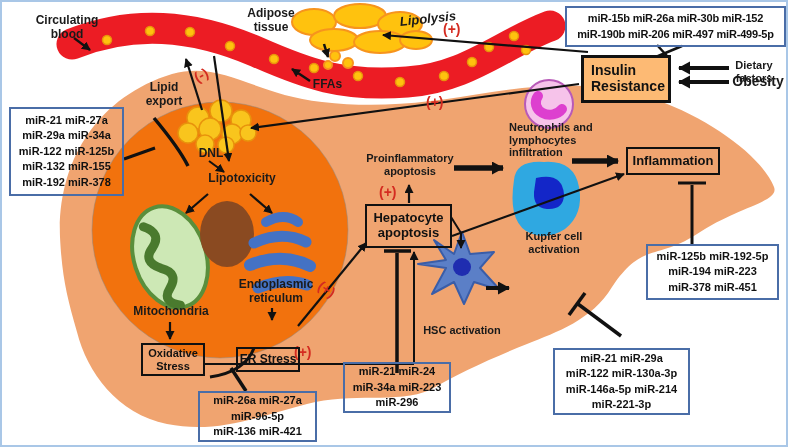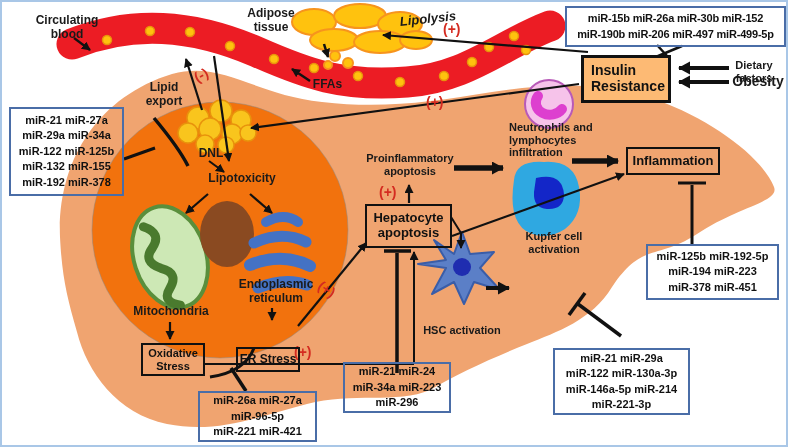--- a/index.html
+++ b/index.html
@@ -189,21 +189,21 @@
   <div>miR-132 miR-155</div>
   <div>miR-192 miR-378</div>
 </div>
 <div class="mbox" style="left:563px;top:4px;width:221px;height:41px;letter-spacing:-0.2px;">
   <div>miR-15b miR-26a miR-30b miR-152</div>
   <div>miR-190b miR-206 miR-497 miR-499-5p</div>
 </div>
 <div class="mbox" style="left:196px;top:389px;width:119px;height:51px;">
   <div>miR-26a miR-27a</div>
   <div>miR-96-5p</div>
-  <div>miR-221 miR-421</div>
+  <div>miR-136 miR-421</div>
 </div>
 <div class="mbox" style="left:341px;top:360px;width:108px;height:51px;">
   <div>miR-21 miR-24</div>
   <div>miR-34a miR-223</div>
   <div>miR-296</div>
 </div>
 <div class="mbox" style="left:644px;top:242px;width:133px;height:56px;">
   <div>miR-125b miR-192-5p</div>
   <div>miR-194 miR-223</div>
   <div>miR-378 miR-451</div>

